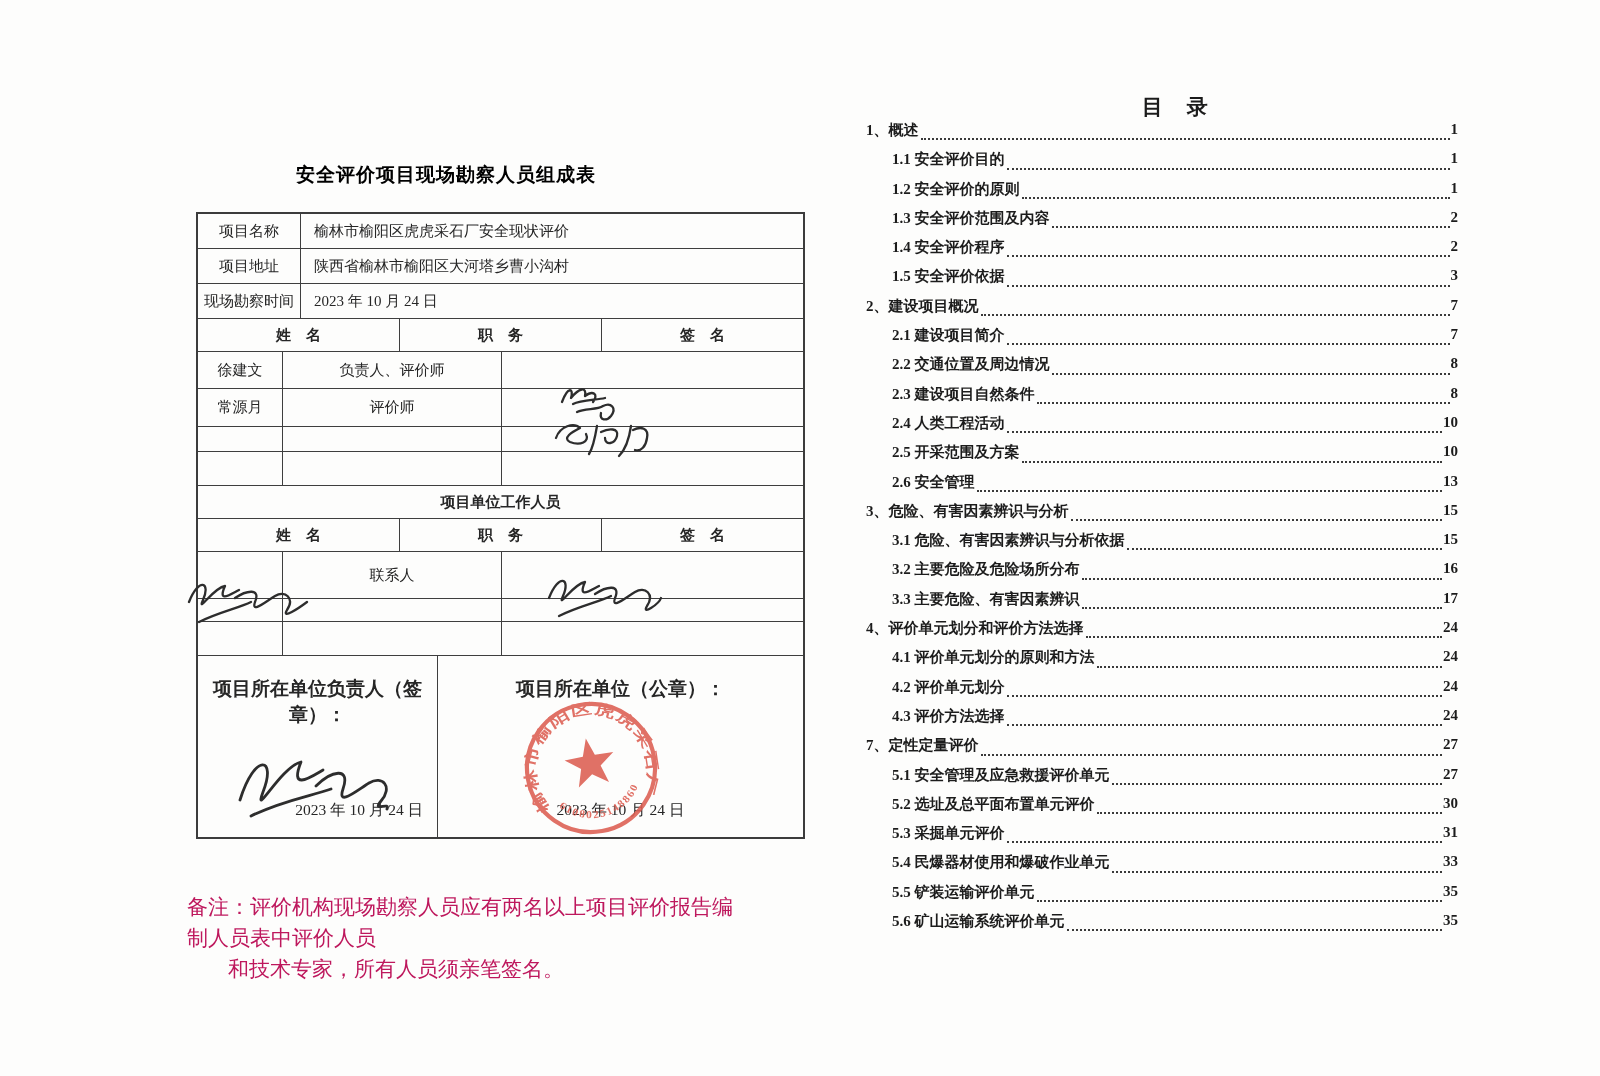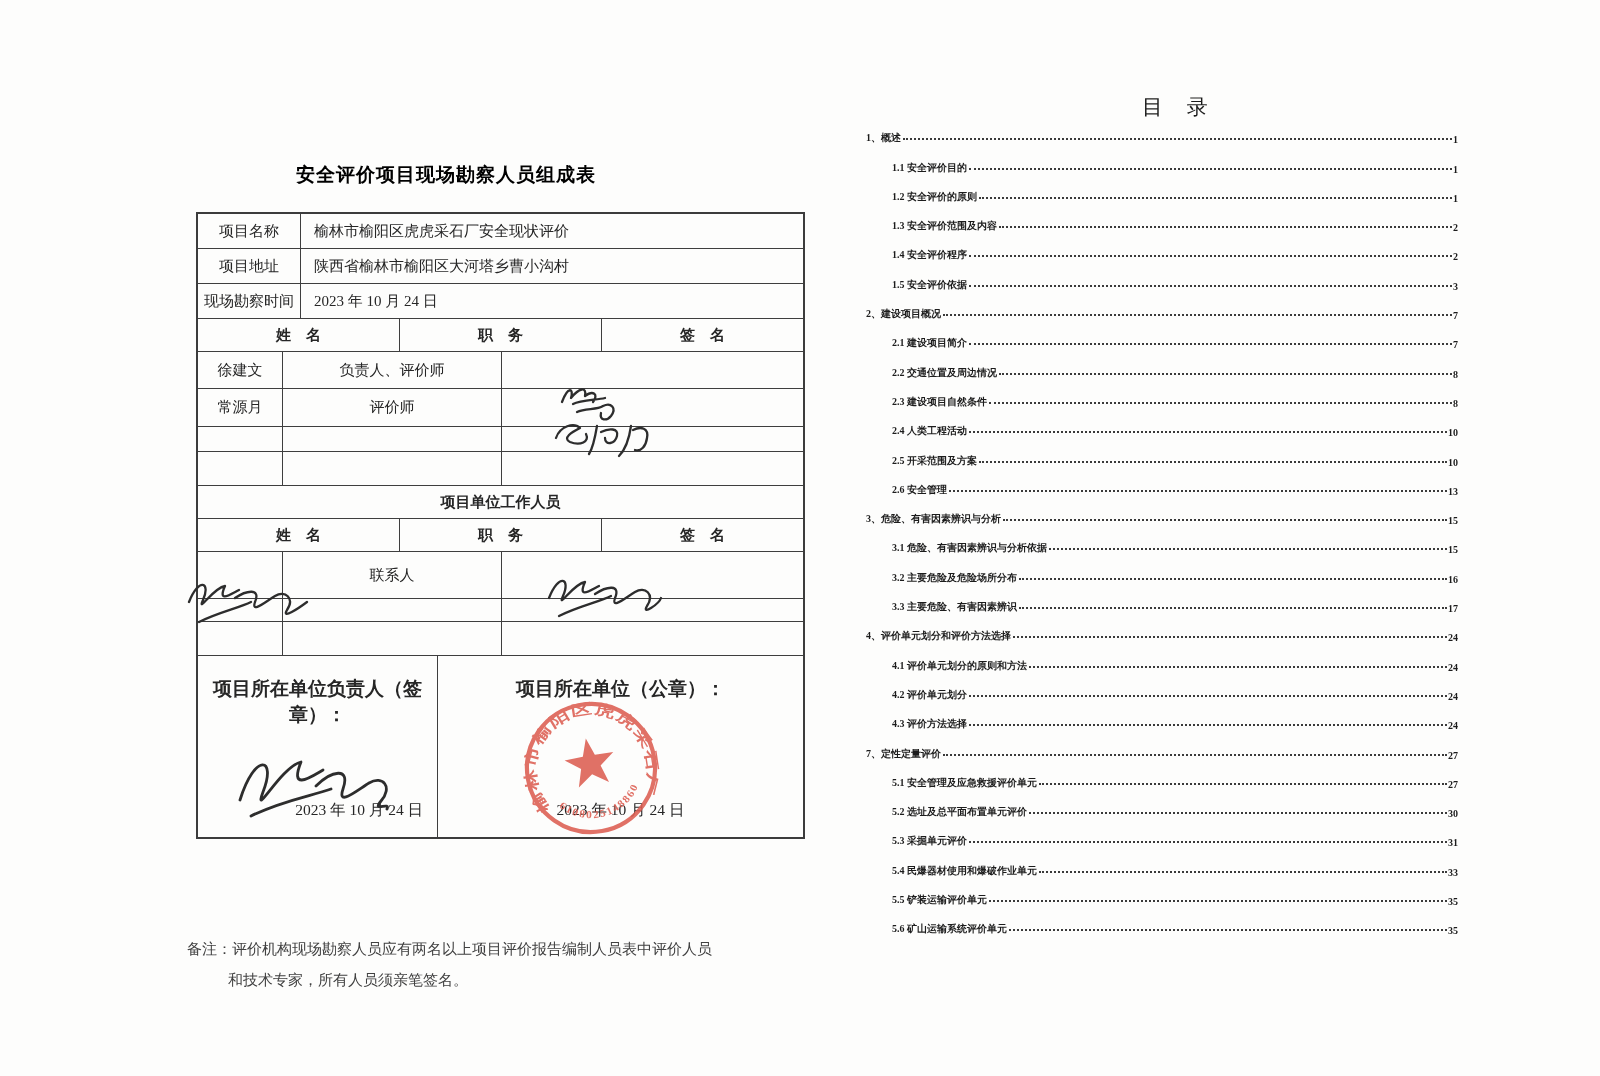--- a/index.html
+++ b/index.html
@@ -27,37 +27,37 @@
   .h25{height:25px} .h34{height:34px} .h47{height:47px} .h23{height:23px}
   .bsec { height:181px; }
   .bcell { position:relative; display:block; border-right:1.5px solid #3e3e3e; }
   .bcell:last-child { border-right:none; }
   .bcell.bl { width:240px; } .bcell.br { flex:1; }
   .bcell-label { position:absolute; top:20px; width:100%; text-align:center;
                  font-size:19px; font-weight:bold; font-family:"Liberation Sans", sans-serif; }
   .bcell-date { position:absolute; bottom:16px; width:100%; text-align:center; font-size:15.5px; }
   .bcell.bl .bcell-date { text-align:right; padding-right:14px; }
 
-  .note { position:absolute; left:187px; top:933px; width:560px; font-size:15px;
-          line-height:31px; font-family:"Liberation Sans", sans-serif; color:#404040; }
+  .note { position:absolute; left:187px; top:891px; width:560px; font-size:21px;
+          line-height:31px; font-family:"Liberation Sans", sans-serif; color:#be185d; }
   .note .l2 { padding-left:41px; }
 
   
   .sig-overlay { position:absolute; left:0; top:0; width:800px; height:1076px; }
   .sig-overlay path { fill:none; stroke:#2d2d2d; stroke-width:2.3; stroke-linecap:round; stroke-linejoin:round; }
   .sig-overlay path.big { stroke-width:2.8; }
 
   
   .stamp { position:absolute; left:515px; top:692px; width:152px; height:158px; opacity:.88; }
 
   
-  .toc-title { position:absolute; left:1142px; top:93px; font-size:21px; font-weight:normal;
+  .toc-title { position:absolute; left:1142px; top:93px; font-size:21px; font-weight:bold;
                letter-spacing:9px; color:#1b1b1b; font-family:"Liberation Sans", sans-serif; }
   .toc { position:absolute; left:866px; top:121px; width:592px; }
-  .toc-entry { display:flex; align-items:flex-end; height:29.3px; font-size:10px;
+  .toc-entry { display:flex; height:29.3px; font-size:15px;
                font-weight:bold; color:#1c1c1c; }
   .toc-entry .tlabel { white-space:nowrap; padding-bottom:5px; }
   .toc-entry.lv2 .tlabel { margin-left:26px; }
   .toc-entry .dots { flex:1; border-bottom:2px dotted #3a3a3a; margin:0 1px 10px 2px; }
   .toc-entry .pnum { padding-bottom:5px; font-family:"Liberation Serif", serif; }
 </style>
 </head>
 <body>
 
 <div class="canvas">

